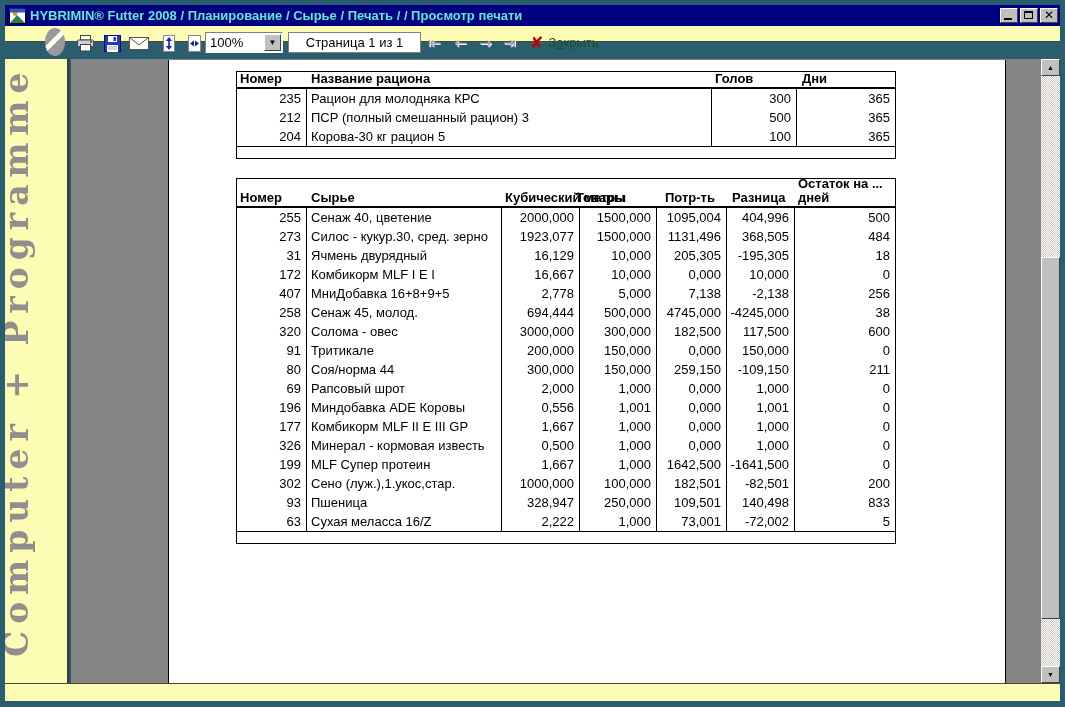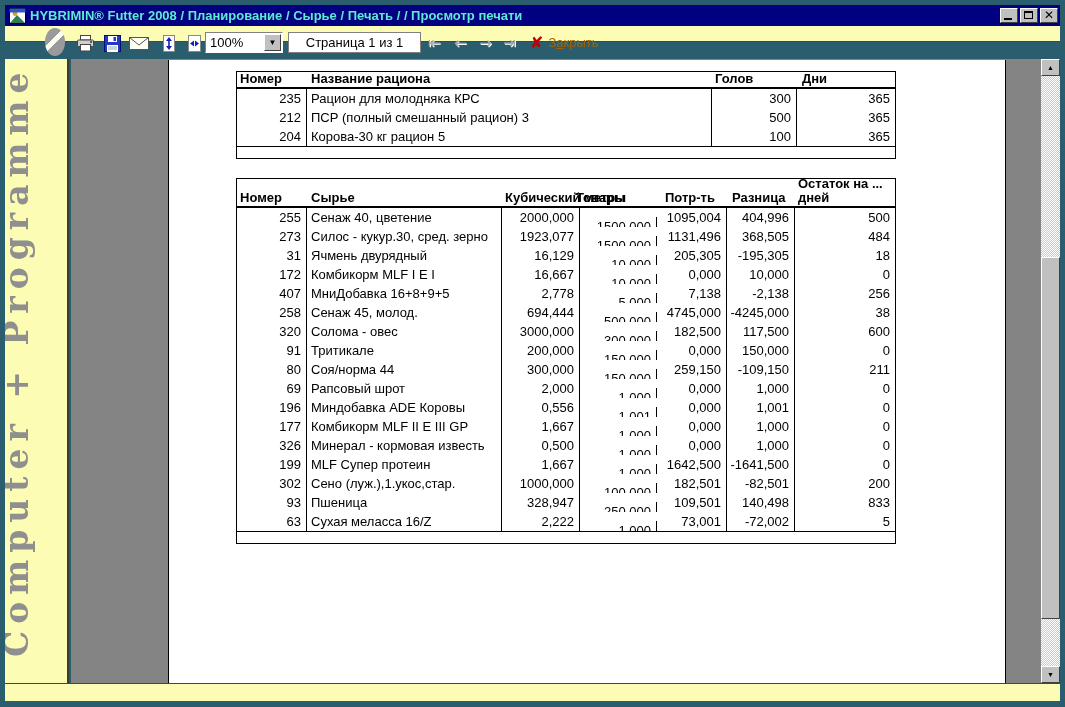--- a/index.html
+++ b/index.html
@@ -19,21 +19,21 @@
   .tbtn{position:absolute;top:6px;width:24px;height:22px;display:flex;align-items:center;justify-content:center;cursor:pointer;}
   .logo-swoosh{position:absolute;left:40px;top:2px;width:20px;height:28px;border-radius:50%;
      background:linear-gradient(135deg,#9a9a9a 38%,#fdfdf0 38%,#fdfdf0 54%,#9a9a9a 54%);}
   .combo{position:absolute;left:200px;top:6px;width:78px;height:21px;background:#fff;border:1px solid;border-color:#808080 #fff #fff #808080;display:flex;align-items:center;}
   .combo-val{flex:1;font-size:13px;padding-left:4px;}
   .combo-btn{width:17px;height:17px;margin-right:1px;background:#c0c0c0;border:1px solid;border-color:#fff #404040 #404040 #fff;font-size:8px;text-align:center;line-height:15px;}
   .pagebox{position:absolute;left:283px;top:6px;width:133px;height:21px;background:#fff;border:1px solid #808080;text-align:center;font-size:13px;line-height:19px;}
   .nav{position:absolute;top:8px;font-size:15px;color:#a6a6a6;text-shadow:1px 1px 0 #fff;font-family:"DejaVu Sans",sans-serif;cursor:default;}
   .closebtn{position:absolute;left:525px;top:5px;height:22px;display:flex;align-items:center;gap:5px;cursor:pointer;}
   .closex{color:#c00000;font-size:16px;font-weight:bold;font-family:"DejaVu Sans",sans-serif;}
-  .closelbl{font-size:13px;color:#a16207;}
+  .closelbl{font-size:13px;color:#14532d;}
   .closelbl u{text-underline-offset:1px;}
   
   .banner{position:absolute;left:5px;top:59px;width:64px;bottom:24px;background:#FCFCB4;border-right:2px solid #3c3c2e;overflow:hidden;}
   .brand{position:absolute;left:3px;bottom:4px;transform-origin:0 100%;transform:rotate(-90deg);
      font-family:"DejaVu Serif","Liberation Serif",serif;font-weight:bold;font-size:50px;letter-spacing:2px;color:#111;white-space:nowrap;line-height:1;}
   .tagline{position:absolute;left:28px;bottom:26px;transform-origin:0 100%;transform:rotate(-90deg);
      font-family:"DejaVu Serif","Liberation Serif",serif;font-weight:bold;font-size:33px;letter-spacing:7px;color:#8f8f8f;white-space:nowrap;line-height:1;}
   
   .preview{position:absolute;left:71px;top:59px;right:5px;bottom:24px;background:#848484;padding-left:36px;}
   .page{position:absolute;left:97px;top:1px;width:838px;bottom:0;background:#fff;border-left:1px solid #000;border-right:1px solid #000;}
@@ -59,21 +59,21 @@
   .cell{overflow:hidden;white-space:nowrap;}
   .num{text-align:right;padding-right:5px;}
   .txt{padding-left:4px;}
   .t1 .c0{width:70px;border-right:1px solid #000;}
   .t1 .c1{width:405px;border-right:1px solid #000;}
   .t1 .c2{width:85px;border-right:1px solid #000;}
   .t1 .c3{width:98px;}
   .t2 .c0{width:70px;border-right:1px solid #000;}
   .t2 .c1{width:195px;border-right:1px solid #000;}
   .t2 .c2{width:78px;border-right:1px solid #000;}
-  .t2 .c3{width:77px;border-right:1px solid #000;margin-top:9px;}
+  .t2 .c3{width:77px;border-right:1px solid #000;}
   .t2 .c4{width:70px;border-right:1px solid #000;}
   .t2 .c5{width:68px;border-right:1px solid #000;}
   .t2 .c6{width:100px;}
   .tfoot{height:12px;border-top:1px solid #000;}
 </style>
 </head>
 <body>
 
 <div class="win">
 

